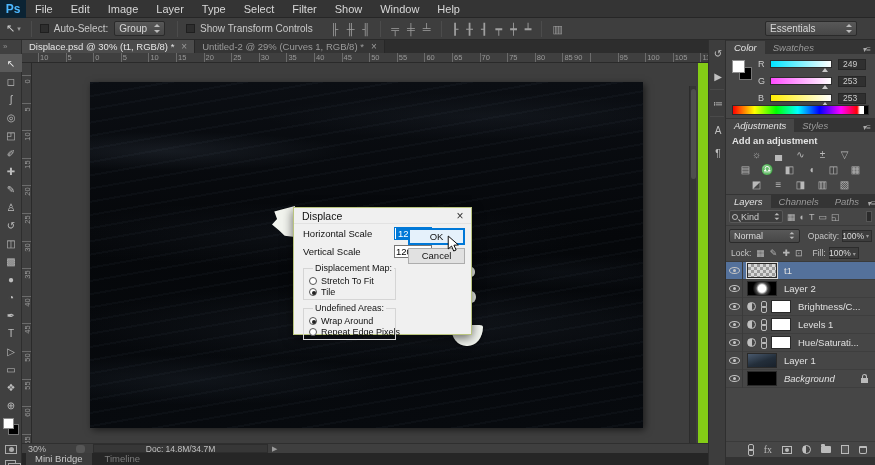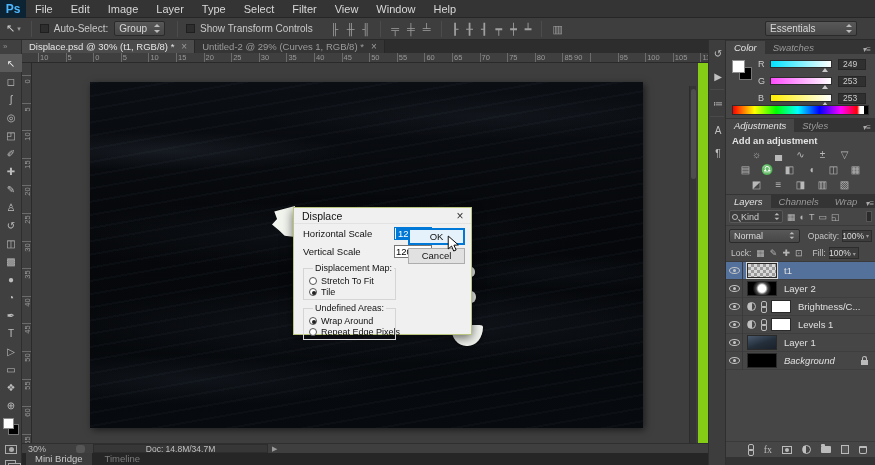--- a/index.html
+++ b/index.html
@@ -209,21 +209,21 @@
   <div class="menubar">
     <div class="ps-logo">Ps</div>
     <div id="menu-items" style="display:flex;">
         <span class="menu-item">File</span>
         <span class="menu-item">Edit</span>
         <span class="menu-item">Image</span>
         <span class="menu-item">Layer</span>
         <span class="menu-item">Type</span>
         <span class="menu-item">Select</span>
         <span class="menu-item">Filter</span>
-        <span class="menu-item">View</span>
+        <span class="menu-item">Show</span>
         <span class="menu-item">Window</span>
         <span class="menu-item">Help</span>
       </div>
   </div>
 
   <div class="optionsbar">
     <span class="ob-tool">↖</span>
     <span class="ob-caret">▾</span>
     <span class="ob-sep"></span>
     <span class="checkbox"></span>
@@ -539,21 +539,21 @@
             <span class="adj-icon">◨</span>
             <span class="adj-icon">▥</span>
             <span class="adj-icon">▧</span>
           </div>
         </div>
     </div>
 
     <div class="panel-tabs">
       <span class="panel-tab active">Layers</span>
       <span class="panel-tab">Channels</span>
-      <span class="panel-tab">Wrap</span>
+      <span class="panel-tab">Paths</span>
       <span class="panel-menu">▾≡</span>
     </div>
     <div class="panel-body layers-body">
       <div class="lfilter">
         <span class="kind-dd">
           <span class="mag"></span>
           <span>Kind</span>
           <span class="dd-arrows" style="margin-left:auto;transform:scale(.8);"></span>
         </span>
         <span id="filter-icons" style="display:flex;">
@@ -629,20 +629,31 @@
               <span class="chain"></span>
               <span class="thumb mask-thumb"></span>
             </span>
             <span class="lname ">Levels 1</span>
           </div>
           <div class="lrow ">
             <span class="eyecell">
               <i class="eye"></i>
             </span>
             <span class="lmid">
+              <span class="adj-circle"></span>
+              <span class="chain"></span>
+              <span class="thumb mask-thumb"></span>
+            </span>
+            <span class="lname ">Hue/Saturati...</span>
+          </div>
+          <div class="lrow ">
+            <span class="eyecell">
+              <i class="eye"></i>
+            </span>
+            <span class="lmid">
               <span class="thumb image-thumb"></span>
             </span>
             <span class="lname ">Layer 1</span>
           </div>
           <div class="lrow ">
             <span class="eyecell">
               <i class="eye"></i>
             </span>
             <span class="lmid">
               <span class="thumb background-thumb"></span>

